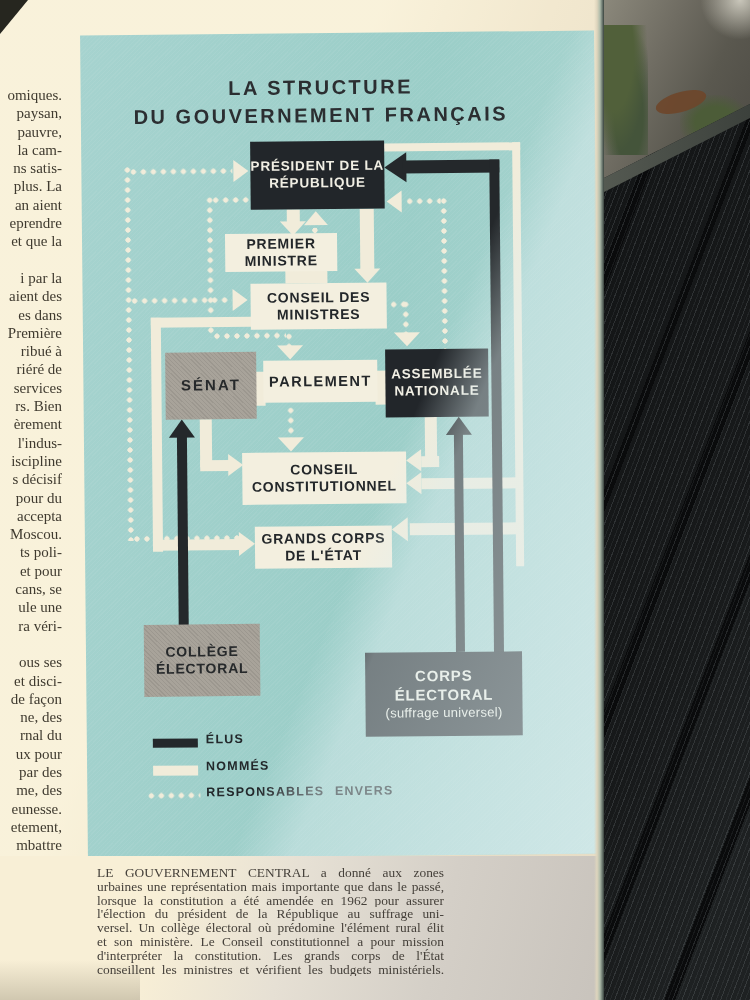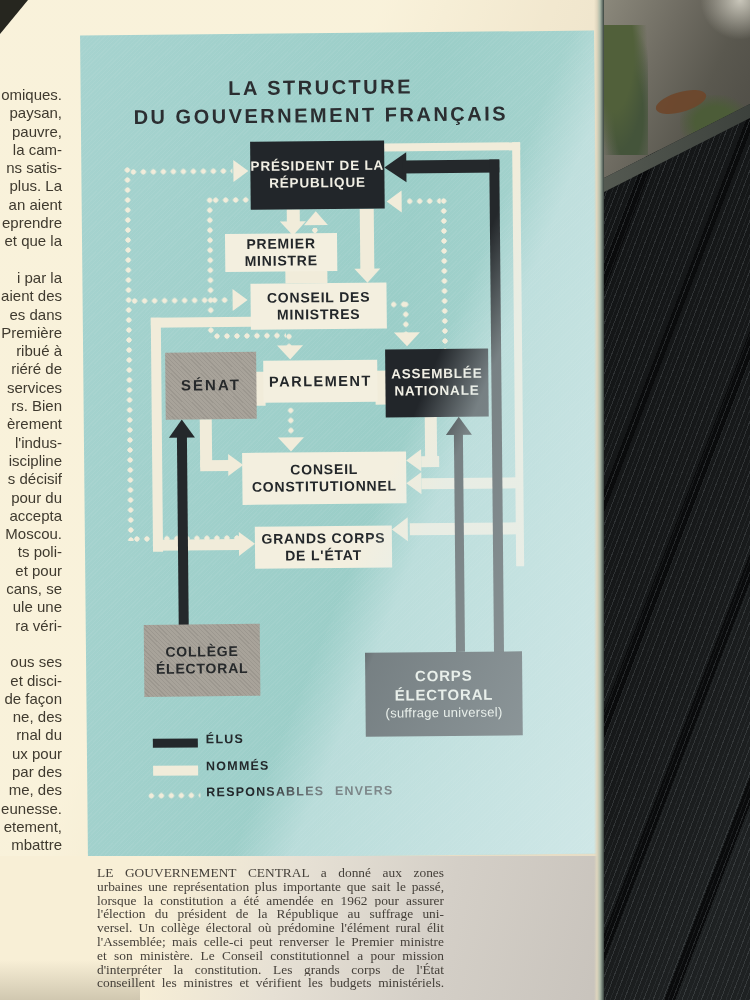--- a/index.html
+++ b/index.html
@@ -31,21 +31,21 @@
   
   .page{left:0;top:0;width:604px;height:1000px;background:#f2e8cf}
   .page::before{content:"";position:absolute;inset:0;
     background:linear-gradient(112deg,rgba(255,250,228,.55) 0 38%,rgba(255,250,228,0) 55%,rgba(150,145,135,.12) 80%);pointer-events:none}
   .page-edge{left:594px;top:0;width:10px;height:1000px;
     background:linear-gradient(90deg,rgba(0,0,0,0) 0,#ded5bd 30%,#aebbaa 60%,#647068 85%,#39423c 100%)}
   .lower-paper{left:0;top:856px;width:604px;height:144px;
     background:linear-gradient(104deg,#f8efd6 0 26%,#e6e0d4 48%,#d4cfc7 72%,#c8c3bc 100%)}
   .lower-shadow{left:0;top:960px;width:140px;height:40px;background:linear-gradient(180deg,rgba(90,82,62,0) 0,rgba(90,82,62,.25) 100%)}
   
-  .leftcol{left:0;top:86px;width:62px;color:#3f3a2f;font-family:Liberation Sans, sans-serif;
+  .leftcol{left:0;top:86px;width:62px;color:#3f3a2f;font-family:Liberation Serif, serif;
     font-size:15px;text-align:right;padding-right:2px}
   .frag{height:18.3px;line-height:18.3px;white-space:nowrap;overflow:visible}
   
   .para{left:97px;top:866px;width:347px;color:#45403a;font-family:"Liberation Serif",serif;
     font-size:13.4px}
   .pline{height:13.8px;line-height:13.8px;text-align:justify;text-align-last:justify;white-space:nowrap;overflow:hidden}
   
   .panel{left:84px;top:33px;width:514px;height:823px;transform:rotate(-.55deg);
     background:
       repeating-linear-gradient(135deg,rgba(255,255,255,.05) 0 1px,rgba(0,0,0,0) 1px 3px),
@@ -248,25 +248,24 @@
     <div class="abs wl" style="left:66px;top:731px;width:45px;height:10px"></div>
     <div class="abs lg-label" style="left:119px;top:725px">NOMMÉS</div>
     <div class="abs dh" style="left:61px;top:758px;width:52px;height:7px"></div>
     <div class="abs lg-label" style="left:119px;top:751px">RESPONSABLES ENVERS</div>
   </div>
 
   <div class="abs lower-paper"></div>
   <div class="abs lower-shadow"></div>
   <div class="abs para">
       <div class="pline">LE GOUVERNEMENT CENTRAL a donné aux zones</div>
-      <div class="pline">urbaines une représentation plus importante que sait le passé,</div>
+      <div class="pline">urbaines une représentation mais importante que dans le passé,</div>
       <div class="pline">lorsque la constitution a été amendée en 1962 pour assurer</div>
       <div class="pline">l'élection du président de la République au suffrage uni-</div>
       <div class="pline">versel. Un collège électoral où prédomine l'élément rural élit</div>
-      <div class="pline">l'Assemblée; mais celle-ci peut renverser le Premier ministre</div>
       <div class="pline">et son ministère. Le Conseil constitutionnel a pour mission</div>
       <div class="pline">d'interpréter la constitution. Les grands corps de l'État</div>
       <div class="pline">conseillent les ministres et vérifient les budgets ministériels.</div>
     </div>
 
   <div class="abs page-edge"></div>
 </div>
 
 <div class="abs corner-shadow"></div>
 

